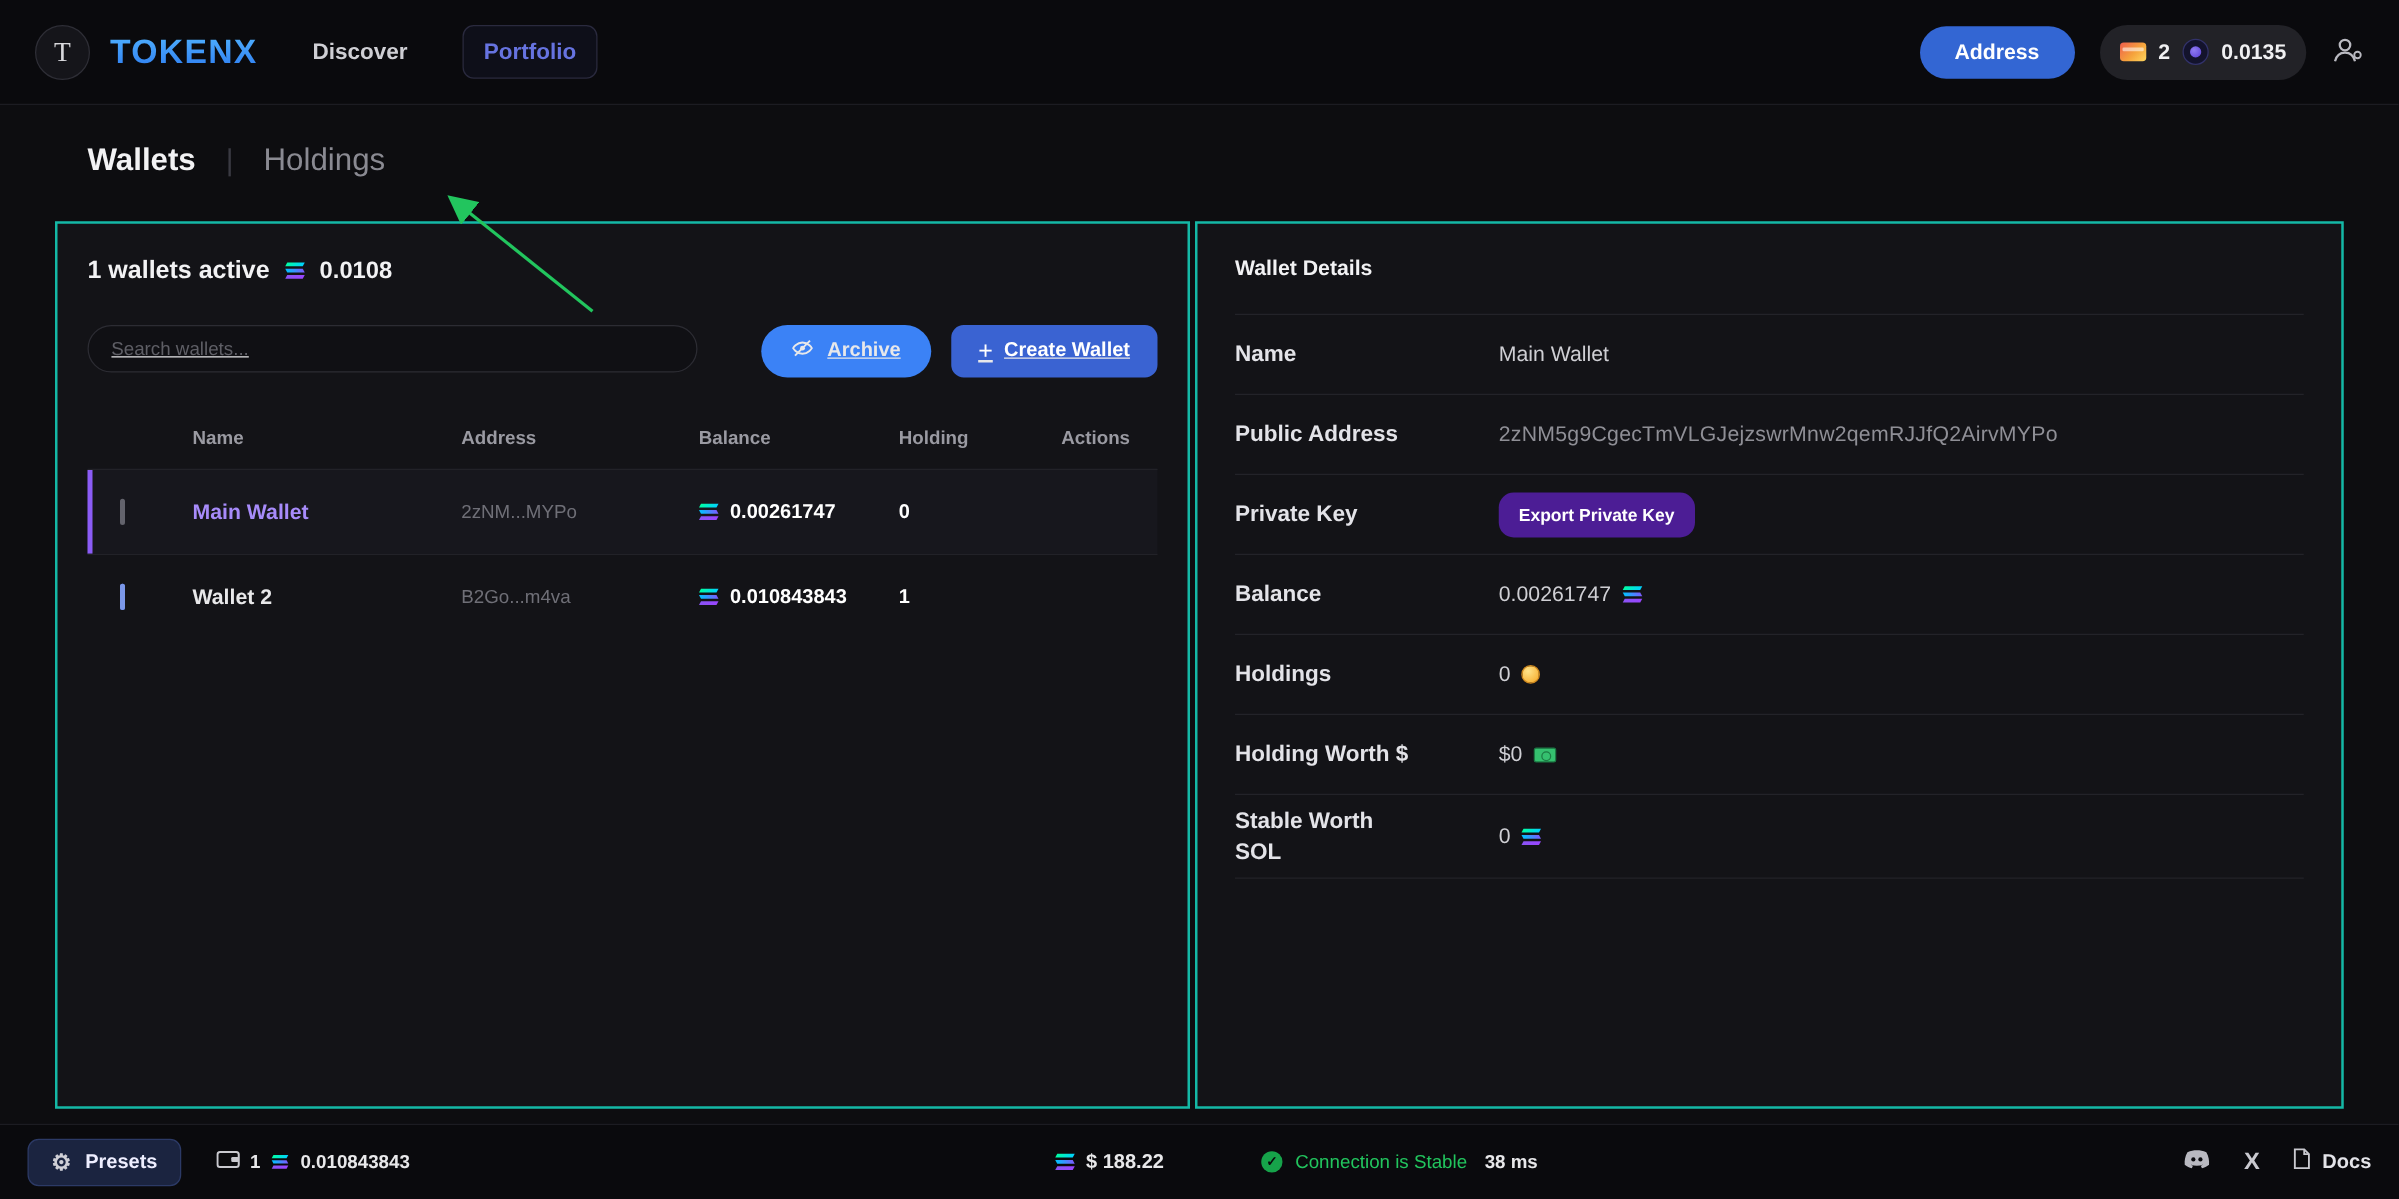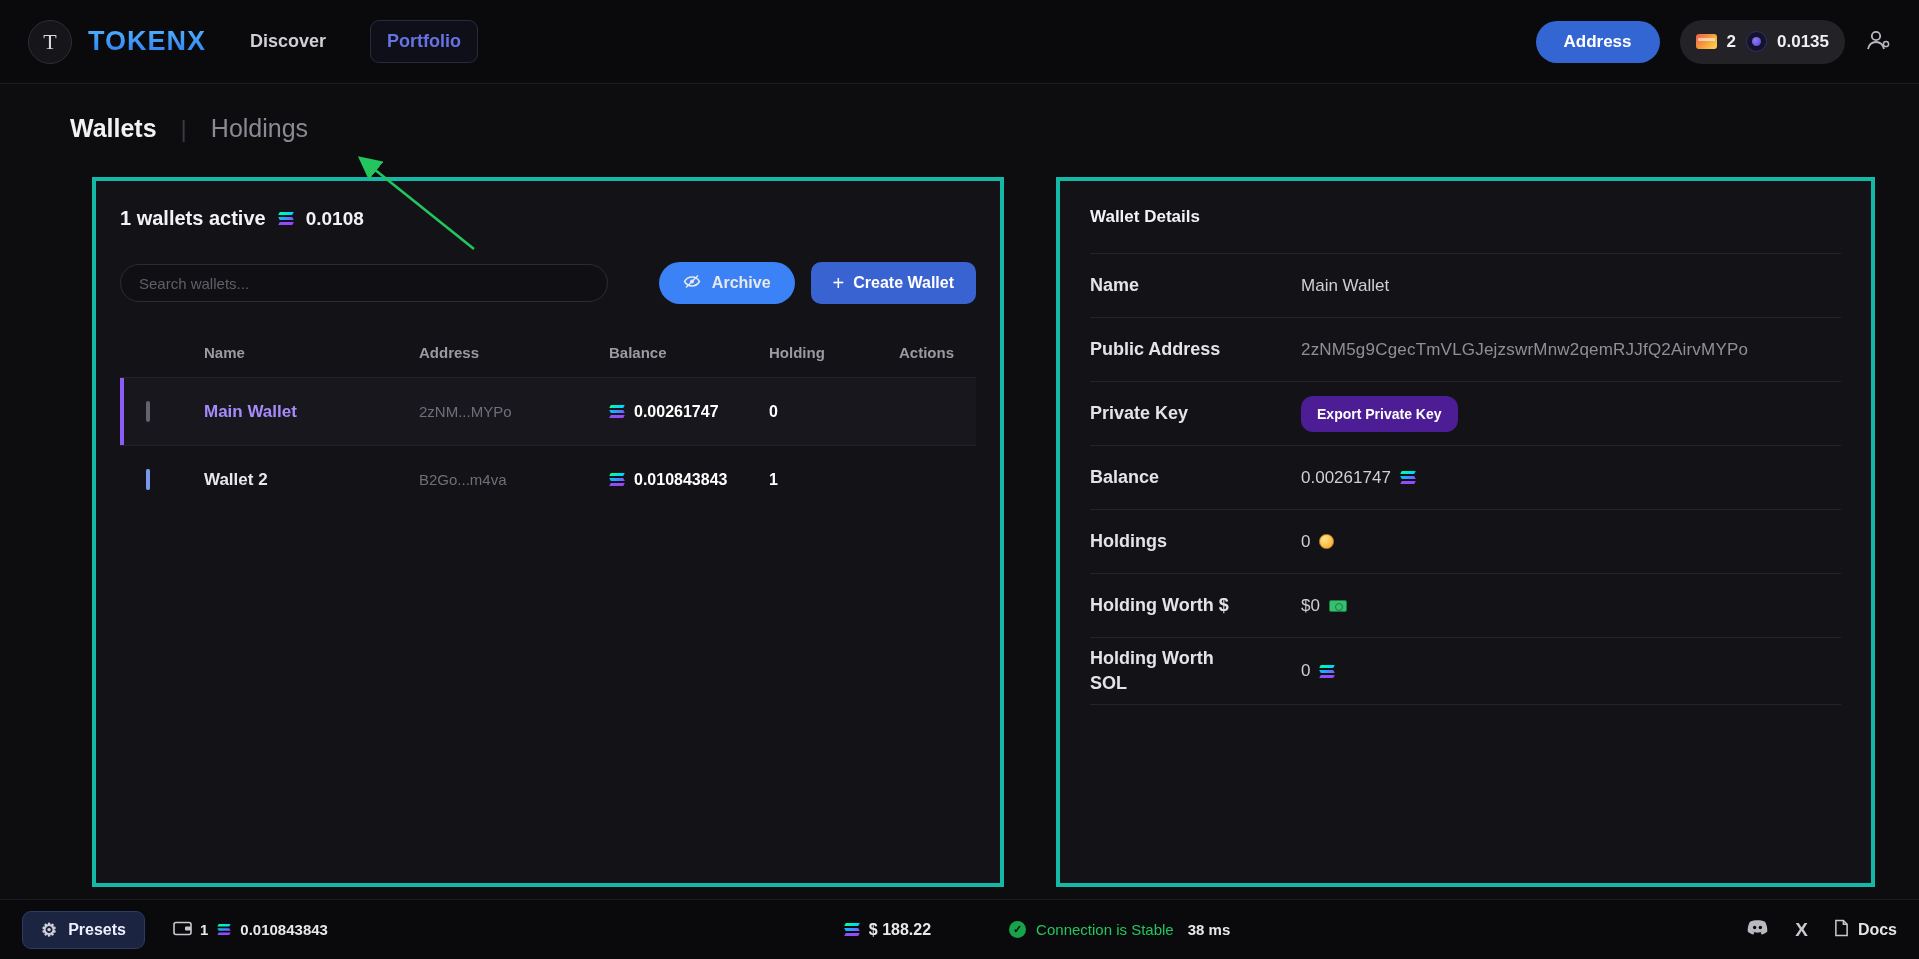--- a/index.html
+++ b/index.html
@@ -60,28 +60,28 @@
   .icon-btn { background:none; border:none; cursor:pointer; display:flex; align-items:center; }
 
   
   .page-tabs { display:flex; align-items:center; margin:30px 0 0 70px; gap:24px; }
   .tab-wallets { font-size:25px; font-weight:700; color:#f2f2f4; cursor:pointer; }
   .tab-sep { font-size:24px; color:#3a3a42; }
   .tab-holdings { font-size:25px; font-weight:500; color:#8a8a92; cursor:pointer; }
 
   
   .panels { display:flex; gap:4px; margin:34px 44px 0 44px; height:710px; }
-  .panel { background:#131317; border:4px solid #14b8a6; flex:1;margin-left:48px; }
+  .panel { background:#131317; border:2px solid #14b8a6; flex:1; }
 
   
   .wallets-panel { padding:26px 24px; }
   .active-summary { display:flex; align-items:center; gap:12px; }
   .active-summary .txt { font-size:20px; font-weight:700; color:#f2f2f4; }
   .active-summary .amt { font-size:19px; font-weight:700; color:#f2f2f4; }
-  .controls-row { margin-top:32px; display:flex; align-items:center; }
+  .controls-row { margin-top:32px; display:flex; align-items:flex-start;text-decoration:underline; }
   .search-input {
     width:488px; height:38px; background:#101014; border:1px solid #2c2c33;
     border-radius:19px; padding:0 18px; color:#ddd; font-size:15px;
     font-family:inherit; outline:none;
   }
   .search-input::placeholder { color:#5f5f66; }
   .ctrl-spacer { flex:1; }
   .btn-archive {
     height:42px; padding:0 24px; background:#3b82f6; border:none; border-radius:21px;
     color:#e8e8ea; font-size:16px; font-weight:600; display:flex; align-items:center;
@@ -352,21 +352,21 @@
 
       <div class="drow">
         <span class="dlabel">Holding Worth $</span>
         <span class="dvalue">
           <span>$0</span>
           <span class="cash"></span>
         </span>
       </div>
 
       <div class="drow">
-        <span class="dlabel">Holding Worth SOL</span>
+        <span class="dlabel">Stable Worth SOL</span>
         <span class="dvalue">
           <span>0</span>
           <span class="sol">
               <i></i>
               <i></i>
               <i></i>
             </span>
         </span>
       </div>
 

